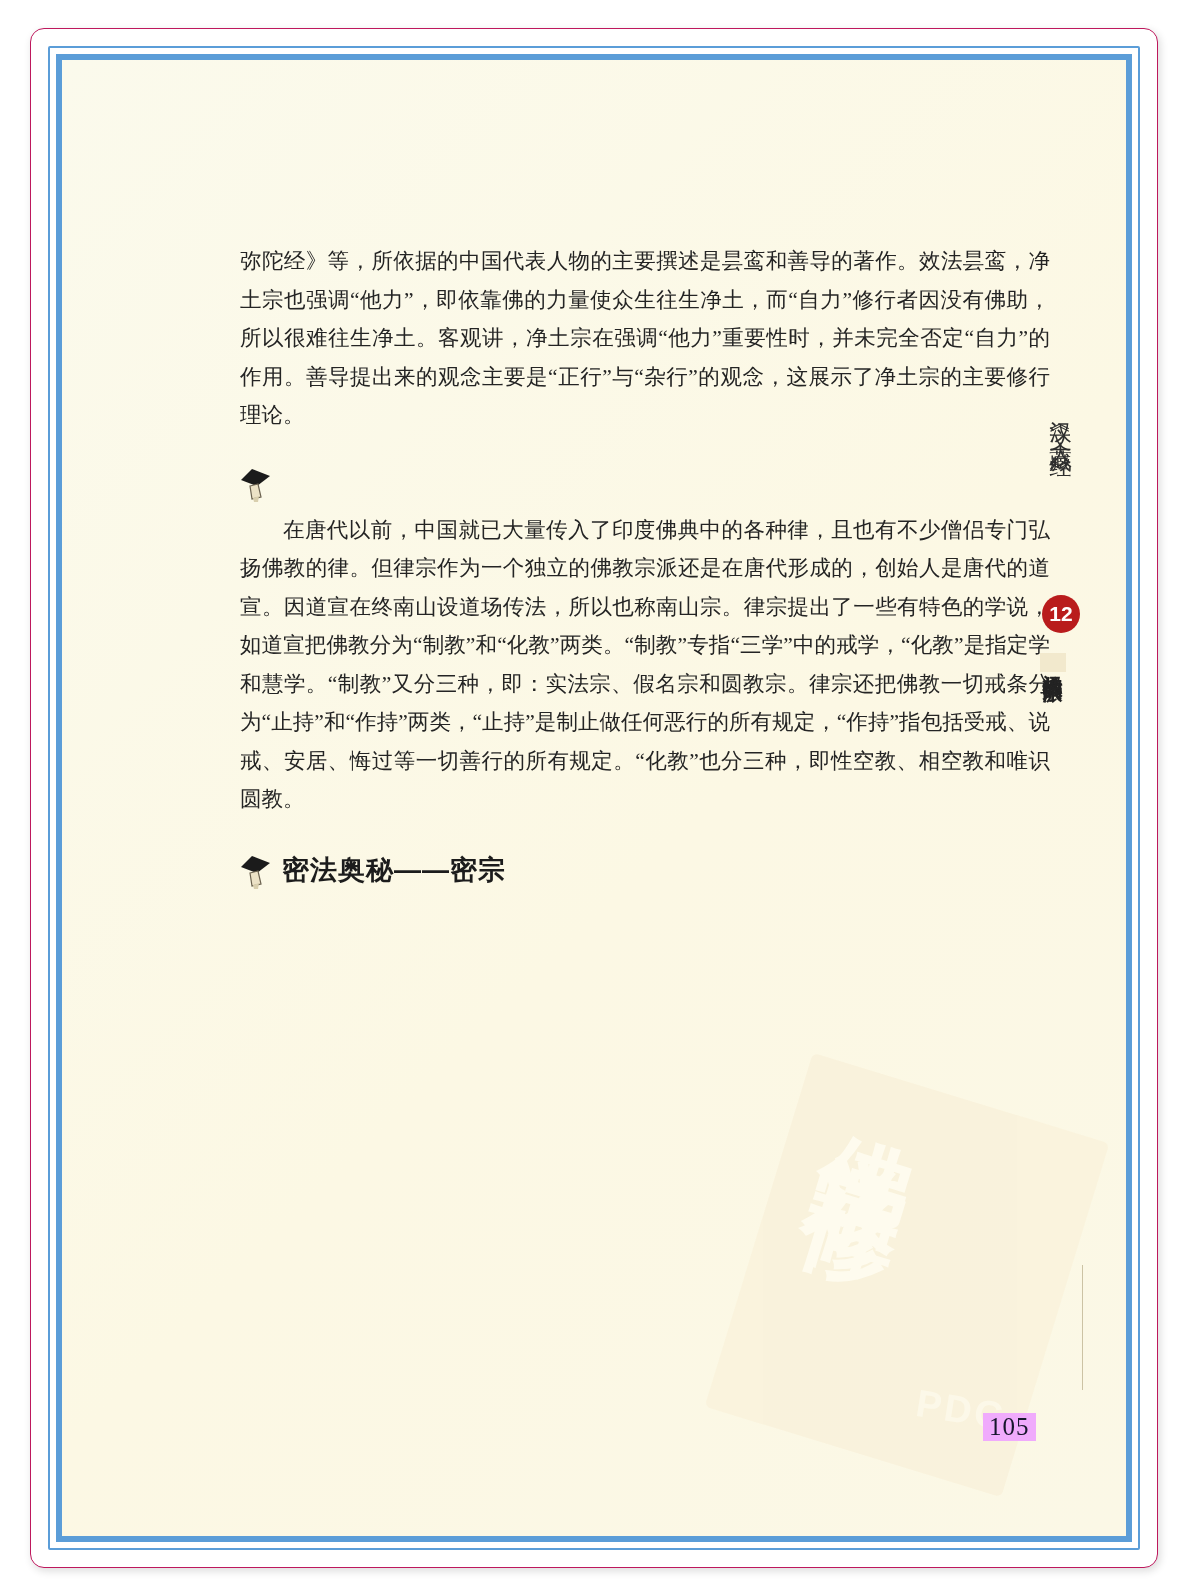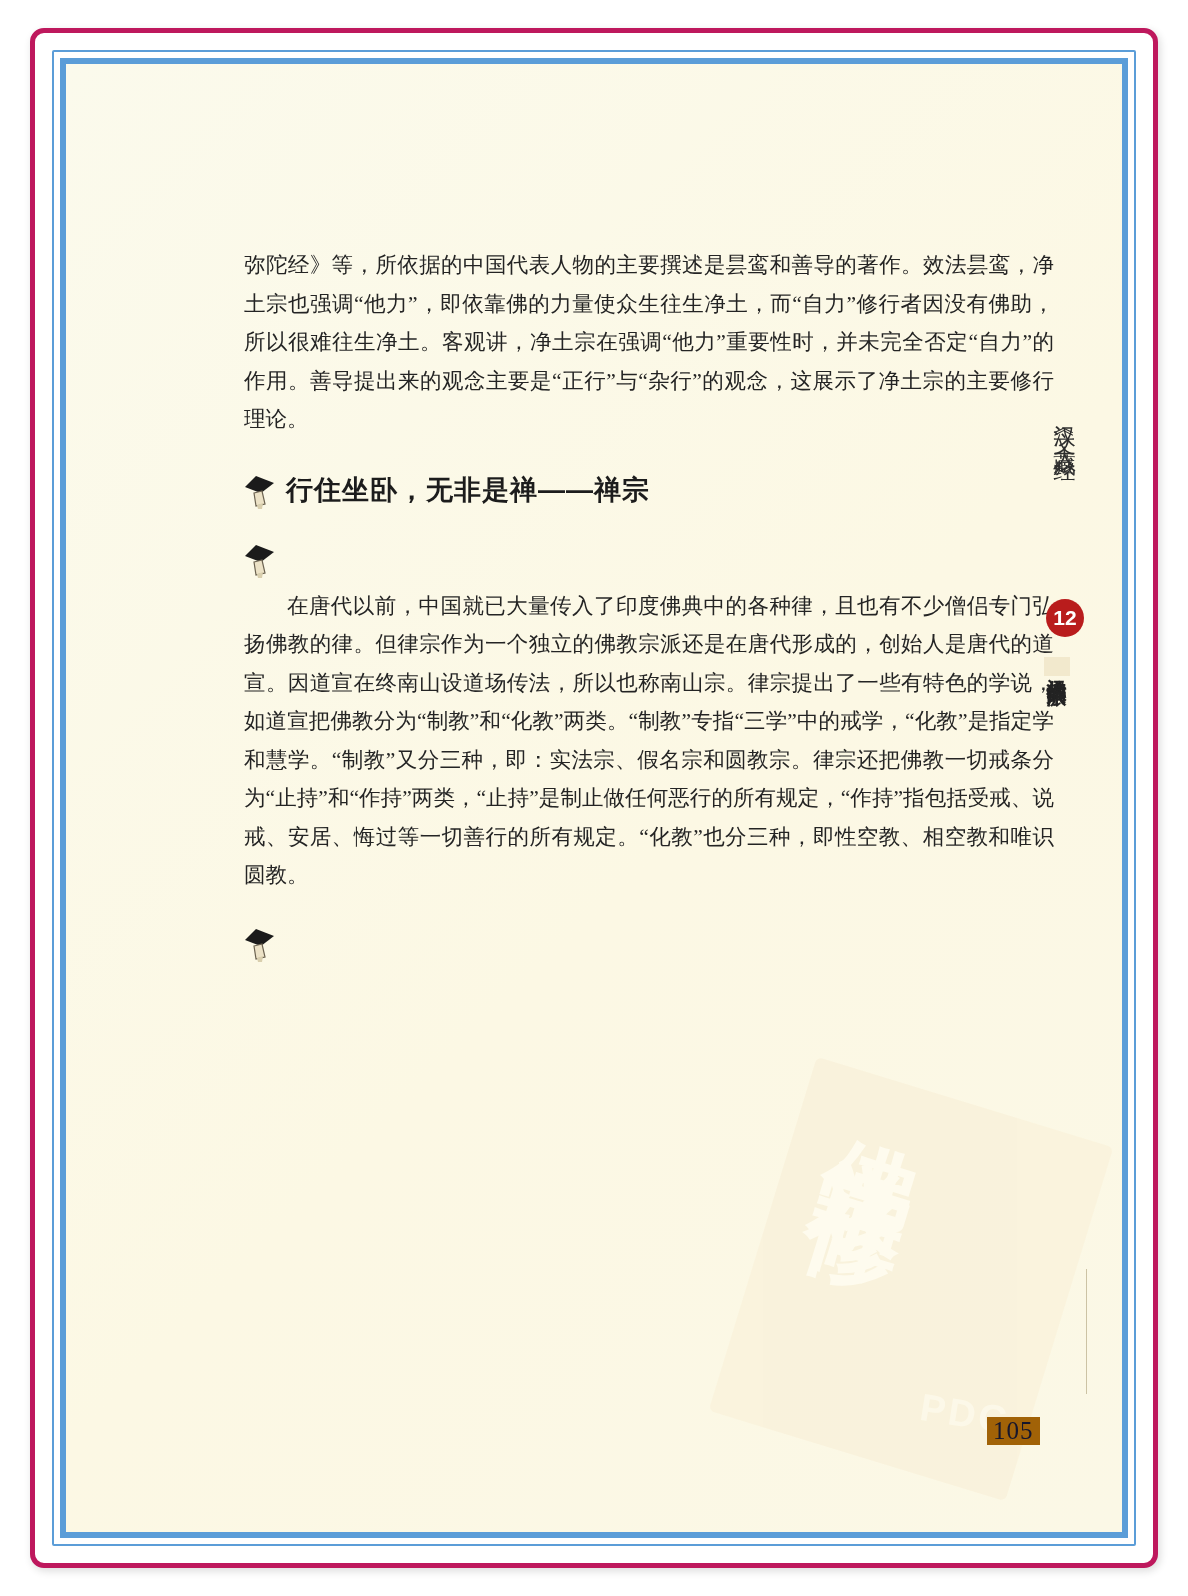--- a/index.html
+++ b/index.html
@@ -5,21 +5,21 @@
   * { margin:0; padding:0; box-sizing:border-box; }
   html,body { background:#ffffff; }
   .screen {
     position:relative; width:1188px; height:1596px; overflow:hidden;
     background:#ffffff;
     font-family:"Liberation Serif","DejaVu Serif",serif;
   }
   
   .card {
     position:absolute; left:30px; top:28px; width:1128px; height:1540px;
-    background:#ffffff; border:5px solid #be185d; border-radius:14px;
+    background:#ffffff; border:1px solid #be185d; border-radius:14px;
     box-shadow:2px 3px 8px rgba(0,0,0,0.14);
   }
   .frame-thin {
     position:absolute; left:17px; top:17px; right:17px; bottom:17px;
     border:2px solid #5b9dd8; border-radius:2px;
   }
   .frame-thick {
     position:absolute; left:25px; top:25px; right:25px; bottom:25px;
     border:6px solid #5b9dd8;
     background:linear-gradient(135deg,#fbfaec 0%, #fcf8e4 55%, #fbf8e6 100%);
@@ -79,21 +79,21 @@
     writing-mode:vertical-rl; font-size:20px; line-height:24px;
     letter-spacing:1px; font-weight:bold; color:#232323;
     background:#f2e9cd; padding:6px 1px;
     font-family:"Liberation Sans","DejaVu Sans",sans-serif;
   }
   
   .page-num {
     position:absolute; left:982px; top:1412px;
     font-size:25px; color:#16162c; letter-spacing:1px;
     font-family:"Liberation Serif",serif;
-    background:#a16207; padding:0 6px;
+    background:#f0abfc; padding:0 6px;
   }
 </style>
 </head>
 <body>
 
 <div class="screen">
   <div class="card">
     <div class="frame-thin"></div>
     <div class="frame-thick">
 
@@ -101,48 +101,41 @@
         <div class="glyphs">佛学禅修</div>
         <div class="pdg">PDG</div>
       </div>
       <div class="scanline"></div>
 
       <div class="text-col">
 
         <p class="para">弥陀经》等，所依据的中国代表人物的主要撰述是昙鸾和善导的著作。效法昙鸾，净土宗也强调“他力”，即依靠佛的力量使众生往生净土，而“自力”修行者因没有佛助，所以很难往生净土。客观讲，净土宗在强调“他力”重要性时，并未完全否定“自力”的作用。善导提出来的观念主要是“正行”与“杂行”的观念，这展示了净土宗的主要修行理论。</p>
 
         <div class="section">
-          <div class="section-head">
-            <svg class="head-icon" viewBox="0 0 34 36">
-              <polygon points="3,13 14,2 32,9 19,19" fill="#1b1b1b"></polygon>
-              <polygon points="12,19 20,17 23,30 14,32" fill="#ece2c6" stroke="#6b6250" stroke-width="1.2"></polygon>
-              <polygon points="15,31 21,29 20,35 16,35" fill="#d9cfae"></polygon>
-            </svg>
-            <span>行住坐卧，无非是禅——禅宗</span>
-          </div>
         </div>
 
         <div class="section">
           <div class="section-head">
             <svg class="head-icon" viewBox="0 0 34 36">
               <polygon points="3,13 14,2 32,9 19,19" fill="#1b1b1b"></polygon>
               <polygon points="12,19 20,17 23,30 14,32" fill="#ece2c6" stroke="#6b6250" stroke-width="1.2"></polygon>
               <polygon points="15,31 21,29 20,35 16,35" fill="#d9cfae"></polygon>
             </svg>
           </div>
           <p class="para indent">在唐代以前，中国就已大量传入了印度佛典中的各种律，且也有不少僧侣专门弘扬佛教的律。但律宗作为一个独立的佛教宗派还是在唐代形成的，创始人是唐代的道宣。因道宣在终南山设道场传法，所以也称南山宗。律宗提出了一些有特色的学说，如道宣把佛教分为“制教”和“化教”两类。“制教”专指“三学”中的戒学，“化教”是指定学和慧学。“制教”又分三种，即：实法宗、假名宗和圆教宗。律宗还把佛教一切戒条分为“止持”和“作持”两类，“止持”是制止做任何恶行的所有规定，“作持”指包括受戒、说戒、安居、悔过等一切善行的所有规定。“化教”也分三种，即性空教、相空教和唯识圆教。</p>
         </div>
 
         <div class="section">
           <div class="section-head">
             <svg class="head-icon" viewBox="0 0 34 36">
               <polygon points="3,13 14,2 32,9 19,19" fill="#1b1b1b"></polygon>
               <polygon points="12,19 20,17 23,30 14,32" fill="#ece2c6" stroke="#6b6250" stroke-width="1.2"></polygon>
               <polygon points="15,31 21,29 20,35 16,35" fill="#d9cfae"></polygon>
             </svg>
+            <span>密法奥秘——密宗</span>
           </div>
         </div>
 
       </div>
     </div>
 
     <div class="side-title" style="position: absolute; left: 1014px; top: 374px;">汉文《大藏经》</div>
     <div class="side-badge" style="position: absolute; left: 1011px; top: 566px;">12</div>
     <div class="side-chapter" style="position: absolute; left: 1009px; top: 624px;">汉传佛教的宗派</div>
 

